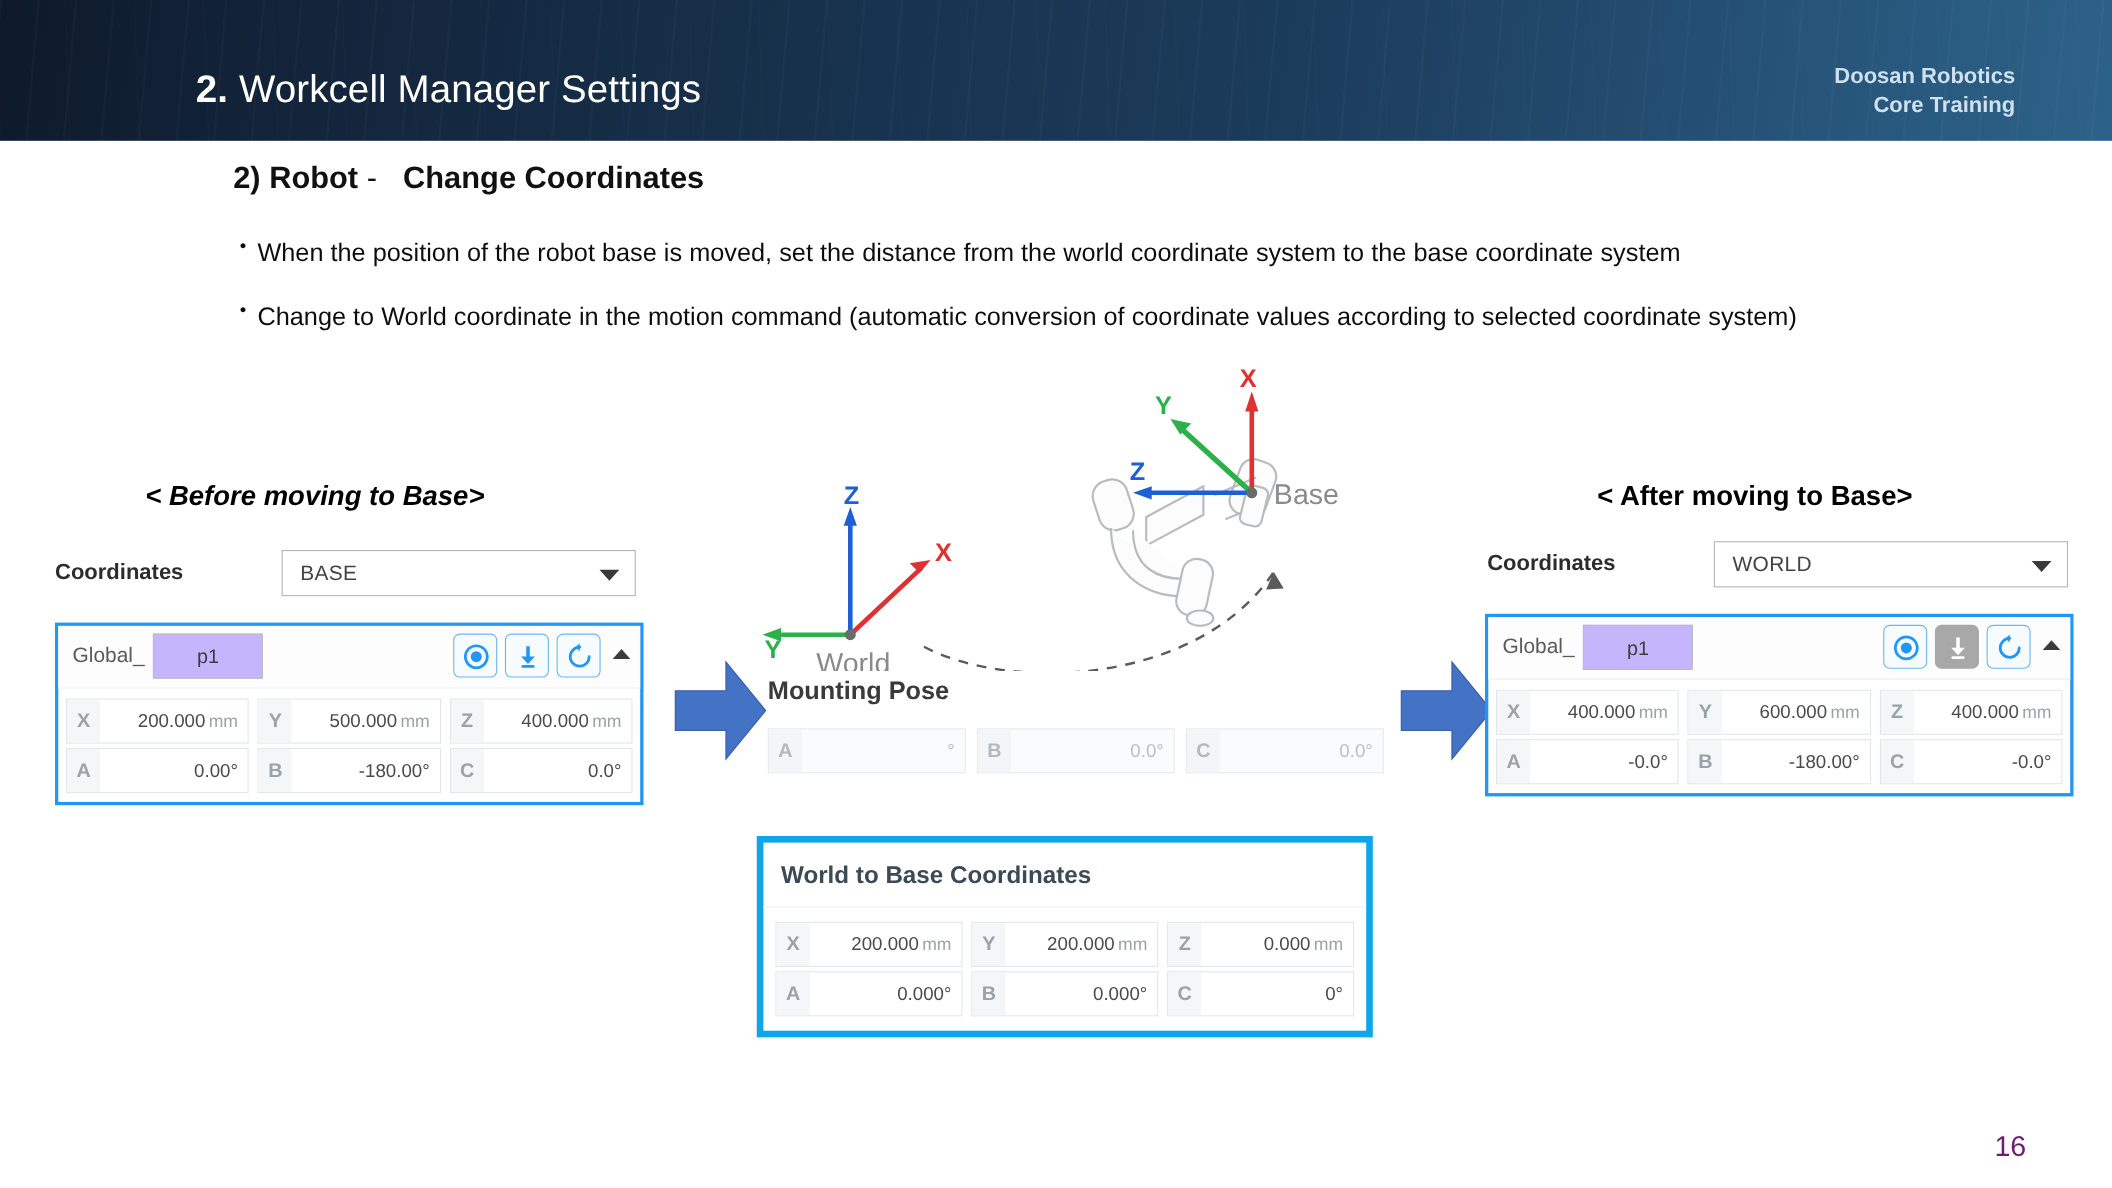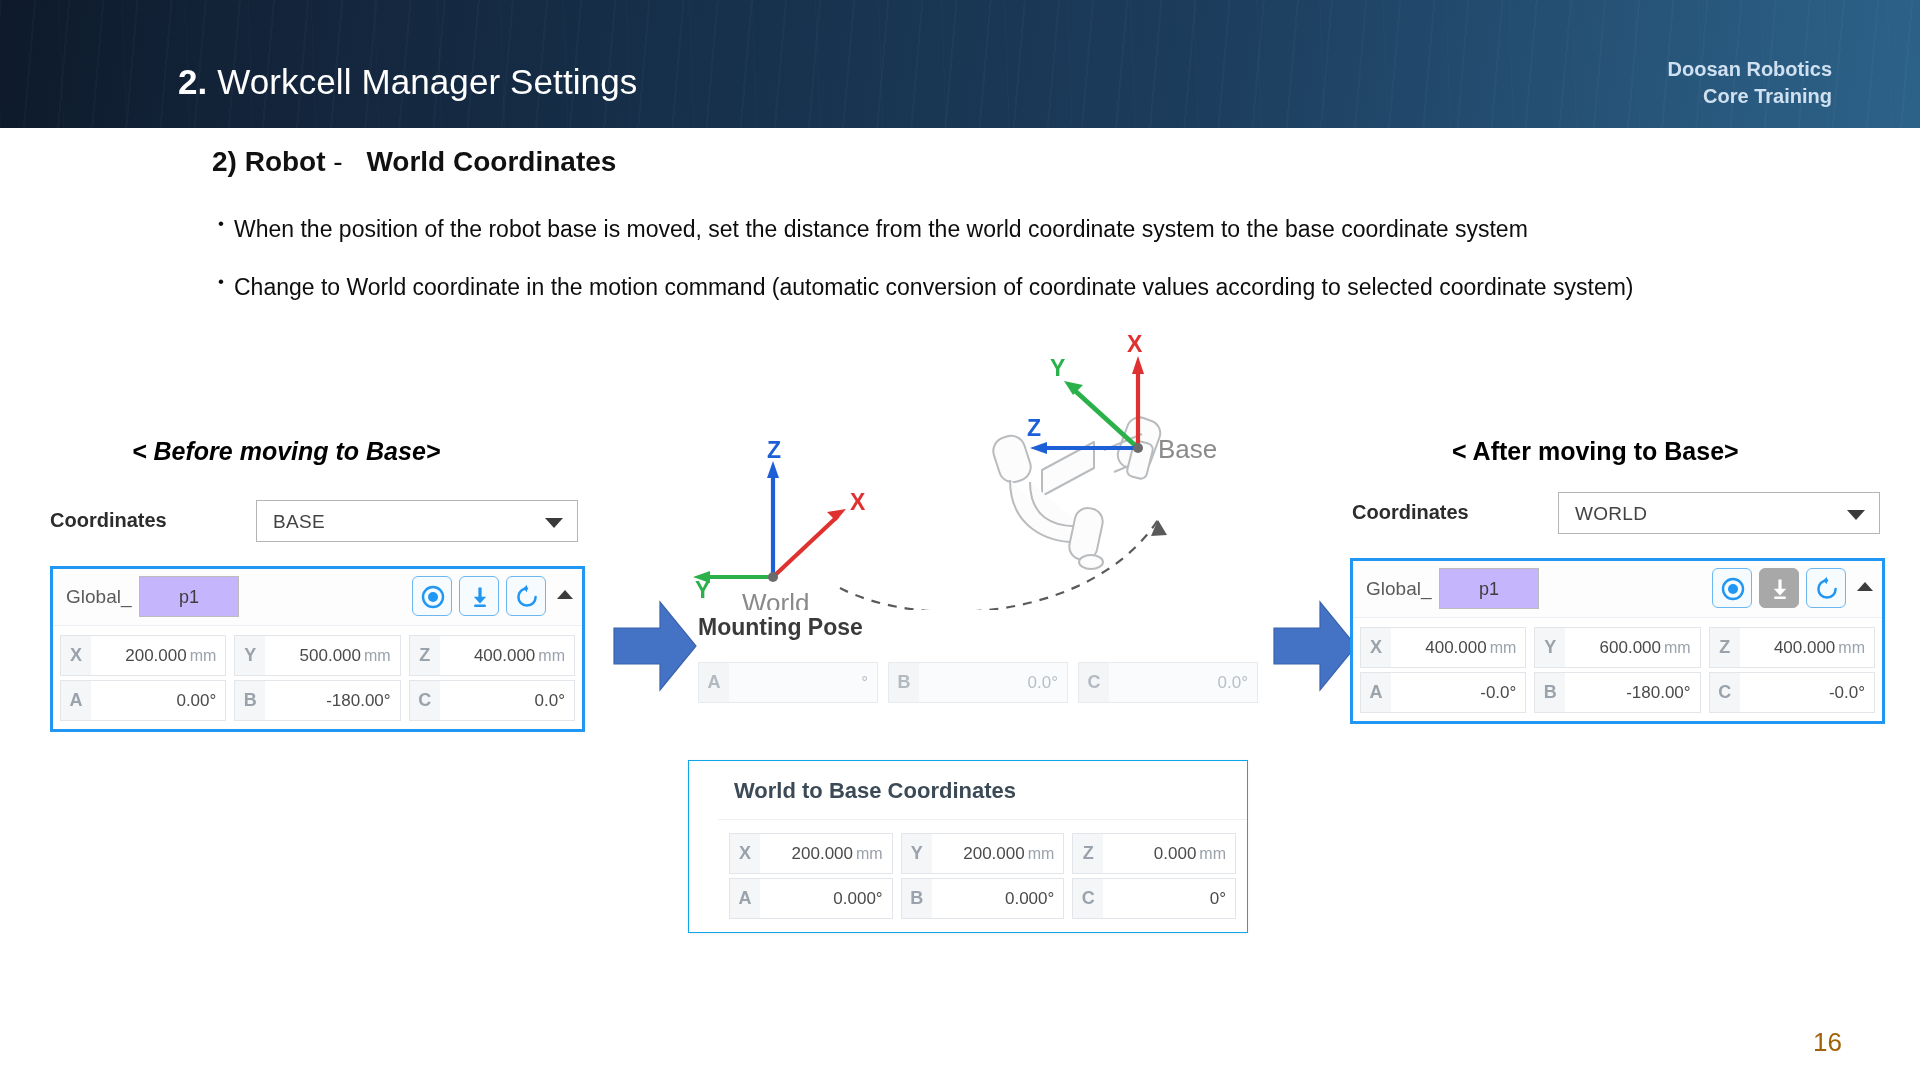--- a/index.html
+++ b/index.html
@@ -272,24 +272,23 @@
   .fld.muted { background: #fafbfc; border-color: #e8ebee; }
   .fld.muted .v { color: #b8bfc6; }
   .fld.muted .k { color: #b2b9c0; background: #f3f5f7; }
 
   .w2b-card {
     position: absolute;
     left: 688px;
     top: 760px;
     width: 560px;
     box-sizing: border-box;
-    border: 1px solid #0ea5e9;
+    border: 6px solid #0ea5e9;
     background: #ffffff;
     box-shadow: 0 1px 3px rgba(0,0,0,0.07);
-    padding-left: 29px;
   }
   .w2b-card .hd {
     height: 58px;
     border-bottom: 1px solid #eef0f2;
     position: relative;
   }
   .w2b-card .hd span {
     position: absolute;
     left: 16px;
     top: 17px;
@@ -314,41 +313,41 @@
     top: 330px;
     width: 580px;
     height: 280px;
   }
 
   .pagenum {
     position: absolute;
     right: 78px;
     bottom: 22px;
     font-size: 26px;
-    color: #a16207;
+    color: #701a75;
   }
 </style>
 </head>
 <body>
 
 <div class="header">
   <div class="header-title">
     <span class="num">2.</span>
     <span>Workcell Manager Settings</span>
   </div>
   <div class="header-brand">
     <div>Doosan Robotics</div>
     <div>Core Training</div>
   </div>
 </div>
 
 <div class="subtitle">
   <span class="b">2) Robot</span>
   <span>-</span>
-  <span class="b">World Coordinates</span>
+  <span class="b">Change Coordinates</span>
 </div>
 
 <div class="bullets">
   <div class="bullet">When the position of the robot base is moved, set the distance from the world coordinate system to the base coordinate system</div>
   <div class="bullet">Change to World coordinate in the motion command (automatic conversion of coordinate values according to selected coordinate system)</div>
 </div>
 
 <div class="caption left">&lt; Before moving to Base&gt;</div>
 <div class="caption right">&lt; After moving to Base&gt;</div>
 

